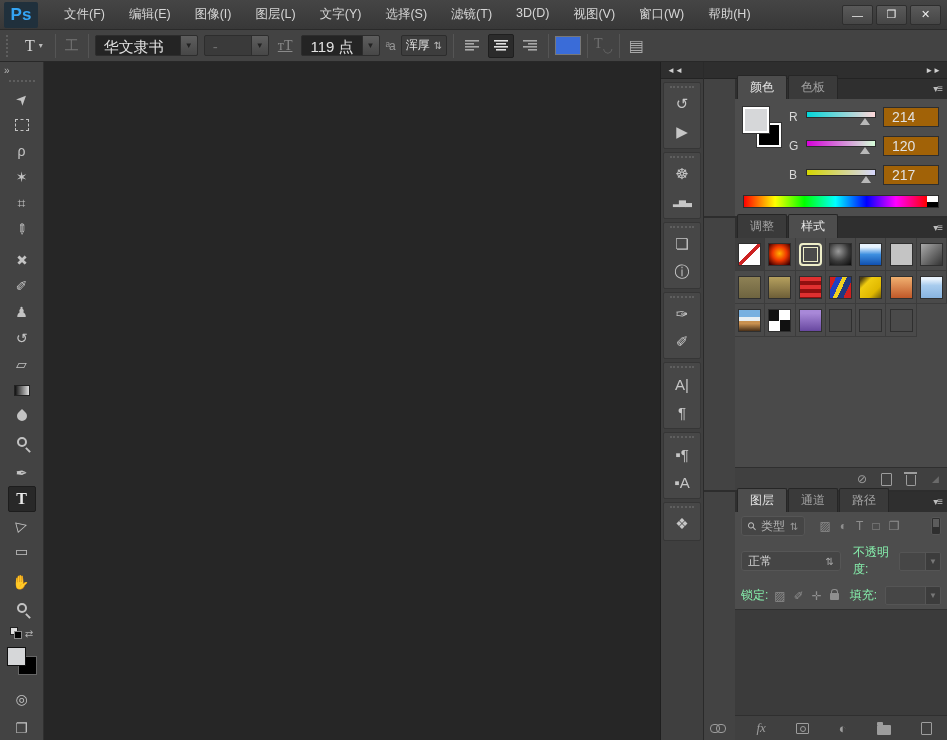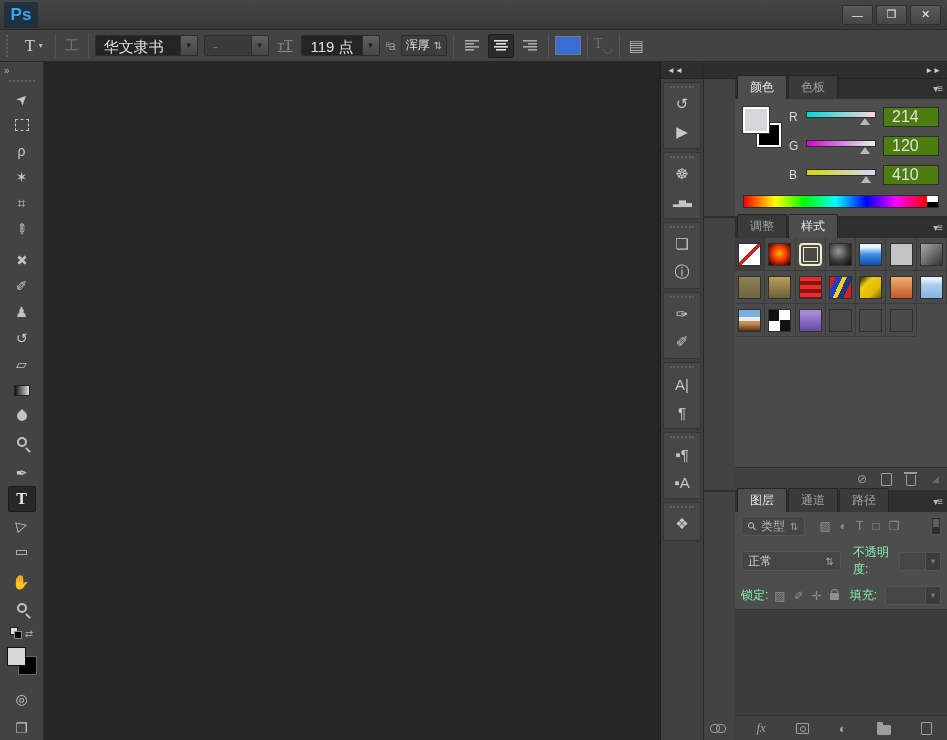--- a/index.html
+++ b/index.html
@@ -115,22 +115,22 @@
   .color-swatches { position:relative; width:40px; height:44px; flex:none; }
   .color-swatches .cfg { position:absolute; left:0; top:0; width:26px; height:26px; background:#d6d7d9; border:2px solid #fff; outline:1px solid #333; z-index:2; }
   .color-swatches .cbg { position:absolute; left:14px; top:16px; width:24px; height:24px; background:#000; border:2px solid #fff; outline:1px solid #333; }
   .channels { flex:1; display:flex; flex-direction:column; gap:9px; }
   .chan { display:flex; align-items:center; gap:7px; }
   .chan .clabel { width:10px; color:#d8d8d8; font-size:12px; }
   .chan .trackwrap { flex:1; position:relative; height:16px; }
   .chan .track { position:absolute; left:0; right:0; top:2px; height:7px; border:1px solid #2c2c2c; }
   .chan .thumb { position:absolute; top:9px; width:0; height:0; border-left:5px solid transparent;
                  border-right:5px solid transparent; border-bottom:7px solid #b8b8b8; }
-  .chan .cval { width:56px; height:20px; background:#4d7c0f; border:1px solid #2e2e2e;
-                color:#e2e2e2; display:flex; align-items:center; padding-left:8px; font-size:16px; }
+  .chan .cval { width:56px; height:20px; background:#a16207; border:1px solid #2e2e2e;
+                color:#e2e2e2; display:flex; align-items:center; padding-left:8px; font-size:14px; }
   .spectrum-row { display:flex; margin-top:10px; height:13px; border:1px solid #2c2c2c; }
   .spectrum { flex:1; background:linear-gradient(90deg,#f00,#ff0 17%,#0f0 33%,#0ff 50%,#00f 67%,#f0f 83%,#f00); }
   .spec-chips { width:11px; display:flex; flex-direction:column; }
   .spec-chips .w { flex:1; background:#fff; } .spec-chips .k { flex:1; background:#000; }
 
   
   .styles-body { display:flex; flex-direction:column; height:252px; }
   .swatch-grid { display:grid; grid-template-columns:repeat(7,1fr); background:#4a4a4a; }
   .swcell { height:33px; border-right:1px solid #3c3c3c; border-bottom:1px solid #3c3c3c;
             display:flex; align-items:center; justify-content:center; }
@@ -180,20 +180,33 @@
   .i-folder::before { content:""; position:absolute; left:0; top:-3px; width:6px; height:3px; background:#9d9d9d; border-radius:1px 1px 0 0; }
   .i-newlayer { width:11px; height:13px; border:1.5px solid #9d9d9d; border-radius:1px; position:relative; display:inline-block; }
   .i-trash { width:10px; height:11px; border:1.5px solid #9d9d9d; border-top:none; border-radius:0 0 2px 2px; position:relative; display:inline-block; margin-top:3px; }
   .i-trash::before { content:""; position:absolute; left:-3px; top:-3px; width:13px; height:1.5px; background:#9d9d9d; }
 </style>
 </head>
 <body>
 
 <div class="titlebar">
   <div class="ps-logo">Ps</div>
+  <div class="menus" id="menus">
+      <span class="menu-item">文件(F)</span>
+      <span class="menu-item">编辑(E)</span>
+      <span class="menu-item">图像(I)</span>
+      <span class="menu-item">图层(L)</span>
+      <span class="menu-item">文字(Y)</span>
+      <span class="menu-item">选择(S)</span>
+      <span class="menu-item">滤镜(T)</span>
+      <span class="menu-item">3D(D)</span>
+      <span class="menu-item">视图(V)</span>
+      <span class="menu-item">窗口(W)</span>
+      <span class="menu-item">帮助(H)</span>
+    </div>
   <div class="winbtns" id="winbtns">
       <span class="winbtn">—</span>
       <span class="winbtn">❐</span>
       <span class="winbtn">✕</span>
     </div>
 </div>
 
 <div class="optionsbar">
   <span class="grip-v"></span>
   <div class="tool-preset">
@@ -445,21 +458,21 @@
                   <span class="thumb" style="left: calc(84% - 5px);"></span>
                 </span>
                 <span class="cval">120</span>
               </div>
               <div class="chan">
                 <span class="clabel">B</span>
                 <span class="trackwrap">
                   <span class="track" style="background: linear-gradient(90deg, rgb(214, 215, 0), rgb(214, 215, 255));"></span>
                   <span class="thumb" style="left: calc(85% - 5px);"></span>
                 </span>
-                <span class="cval">410</span>
+                <span class="cval">217</span>
               </div>
             </div>
         </div>
         <div class="spectrum-row">
           <span class="spectrum"></span>
           <span class="spec-chips">
               <span class="w"></span>
               <span class="k"></span>
             </span>
         </div>

